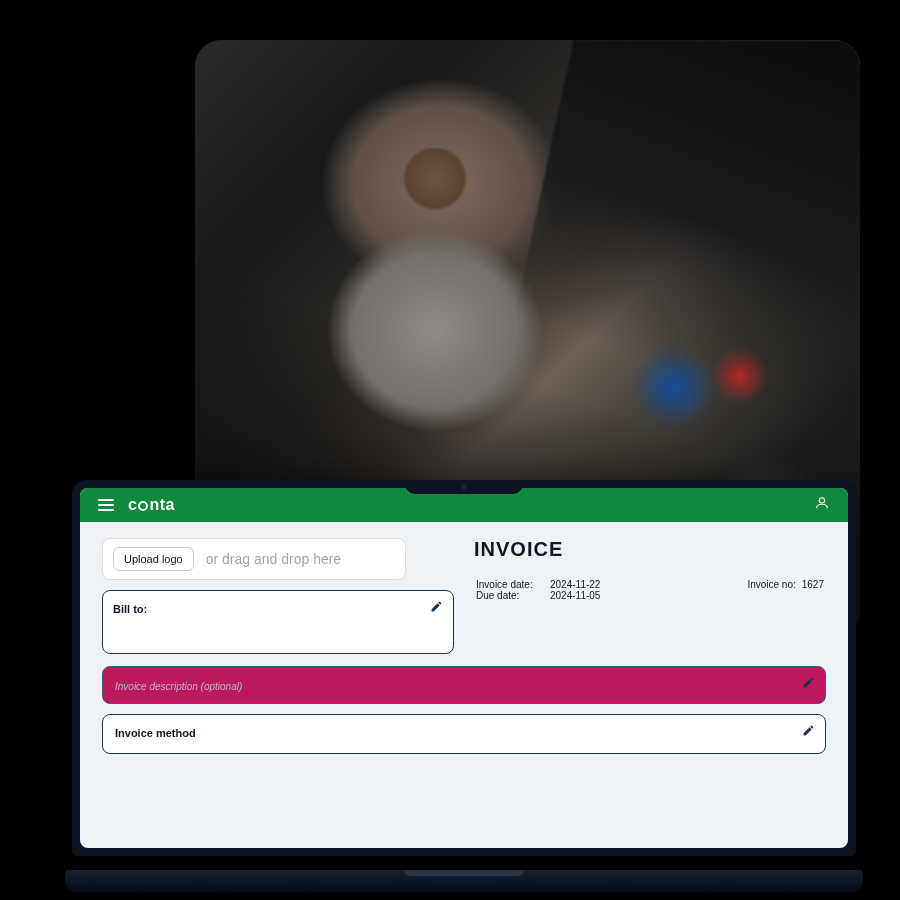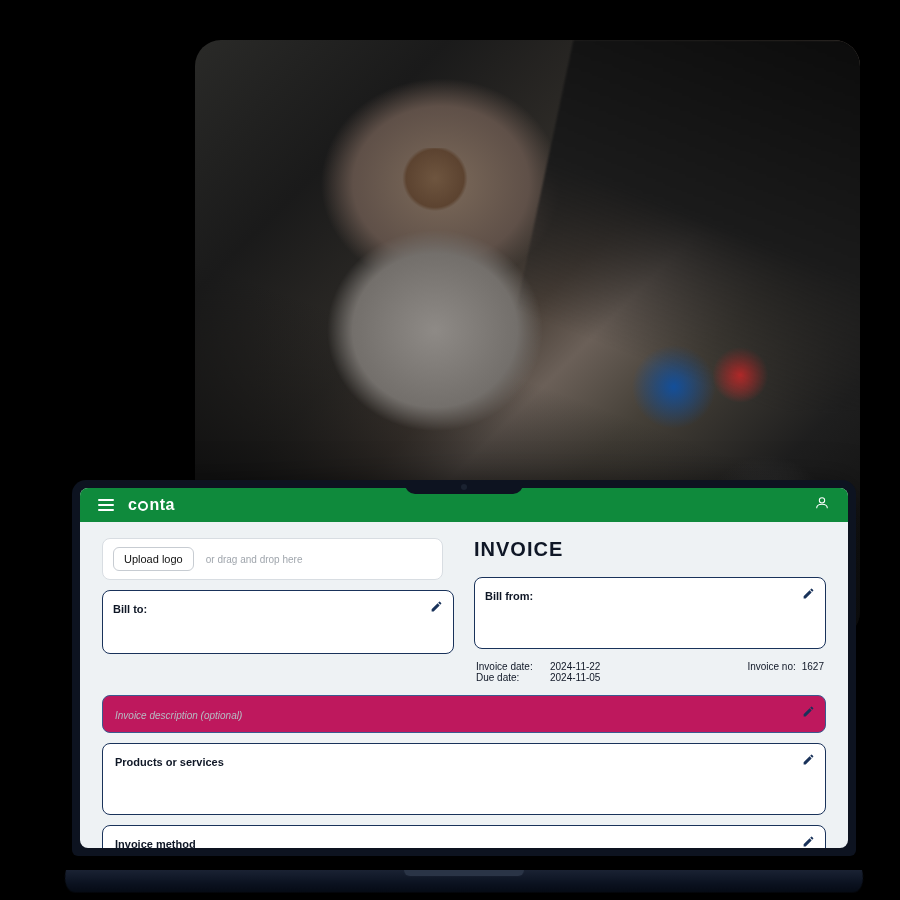--- a/index.html
+++ b/index.html
@@ -107,27 +107,27 @@
 
     .page {
       flex:1; padding:16px 22px; overflow:hidden;
     }
     .row { display:flex; gap:20px; }
     .col { flex:1; display:flex; flex-direction:column; gap:10px; }
 
     .upload-row {
       border:1px solid #d8dde2; border-radius:8px; background:#fff;
       padding:8px 10px; display:flex; align-items:center; gap:12px;
-      width: 341px;
+      width: 304px;
     }
     .upload-btn {
       border:1px solid #c7ccd2; background:#fff; border-radius:6px;
       padding:5px 10px; font-size:11px; color:#111;
     }
-    .upload-hint { font-size:10px; color:#a0a6ad; }
+    .upload-hint { font-size:14px; color:#a0a6ad; }
 
     .field-box {
       border:1.5px solid #19325a; border-radius:8px; background:#fff;
       padding:8px 10px; position:relative; min-height:52px;
     }
     .field-box.tall { min-height:64px; }
     .field-box.bill-from { min-height:72px; }
     .field-label { font-size:11px; font-weight:600; color:#0f1726; }
     .pencil {
       position:absolute; top:8px; right:10px; width:14px; height:14px;
@@ -202,28 +202,20 @@
               <span class="pencil">
                 <svg viewBox="0 0 24 24" fill="#19325a">
                     <path d="M3 17.25V21h3.75L17.81 9.94l-3.75-3.75L3 17.25zM20.71 7.04a1 1 0 0 0 0-1.41l-2.34-2.34a1 1 0 0 0-1.41 0l-1.83 1.83 3.75 3.75 1.83-1.83z"></path>
                   </svg>
               </span>
             </div>
           </div>
 
           <div class="col">
             <div class="inv-title">INVOICE</div>
-            <div class="field-box bill-from">
-              <span class="field-label">Bill from:</span>
-              <span class="pencil">
-                <svg viewBox="0 0 24 24" fill="#19325a">
-                    <path d="M3 17.25V21h3.75L17.81 9.94l-3.75-3.75L3 17.25zM20.71 7.04a1 1 0 0 0 0-1.41l-2.34-2.34a1 1 0 0 0-1.41 0l-1.83 1.83 3.75 3.75 1.83-1.83z"></path>
-                  </svg>
-              </span>
-            </div>
             <div class="meta">
               <div class="left">
                 <div class="meta-row">
                   <span class="lbl">Invoice date:</span>
                   <span>2024-11-22</span>
                 </div>
                 <div class="meta-row">
                   <span class="lbl">Due date:</span>
                   <span>2024-11-05</span>
                 </div>
@@ -240,28 +232,20 @@
 
         <div class="desc-box">
           <span class="desc-placeholder">Invoice description (optional)</span>
           <span class="pencil">
             <svg viewBox="0 0 24 24" fill="#19325a">
                 <path d="M3 17.25V21h3.75L17.81 9.94l-3.75-3.75L3 17.25zM20.71 7.04a1 1 0 0 0 0-1.41l-2.34-2.34a1 1 0 0 0-1.41 0l-1.83 1.83 3.75 3.75 1.83-1.83z"></path>
               </svg>
           </span>
         </div>
 
-        <div class="full-box">
-          <span class="field-label">Products or services</span>
-          <span class="pencil">
-            <svg viewBox="0 0 24 24" fill="#19325a">
-                <path d="M3 17.25V21h3.75L17.81 9.94l-3.75-3.75L3 17.25zM20.71 7.04a1 1 0 0 0 0-1.41l-2.34-2.34a1 1 0 0 0-1.41 0l-1.83 1.83 3.75 3.75 1.83-1.83z"></path>
-              </svg>
-          </span>
-        </div>
 
         <div class="full-box short">
           <span class="field-label">Invoice method</span>
           <span class="pencil">
             <svg viewBox="0 0 24 24" fill="#19325a">
                 <path d="M3 17.25V21h3.75L17.81 9.94l-3.75-3.75L3 17.25zM20.71 7.04a1 1 0 0 0 0-1.41l-2.34-2.34a1 1 0 0 0-1.41 0l-1.83 1.83 3.75 3.75 1.83-1.83z"></path>
               </svg>
           </span>
         </div>
 

